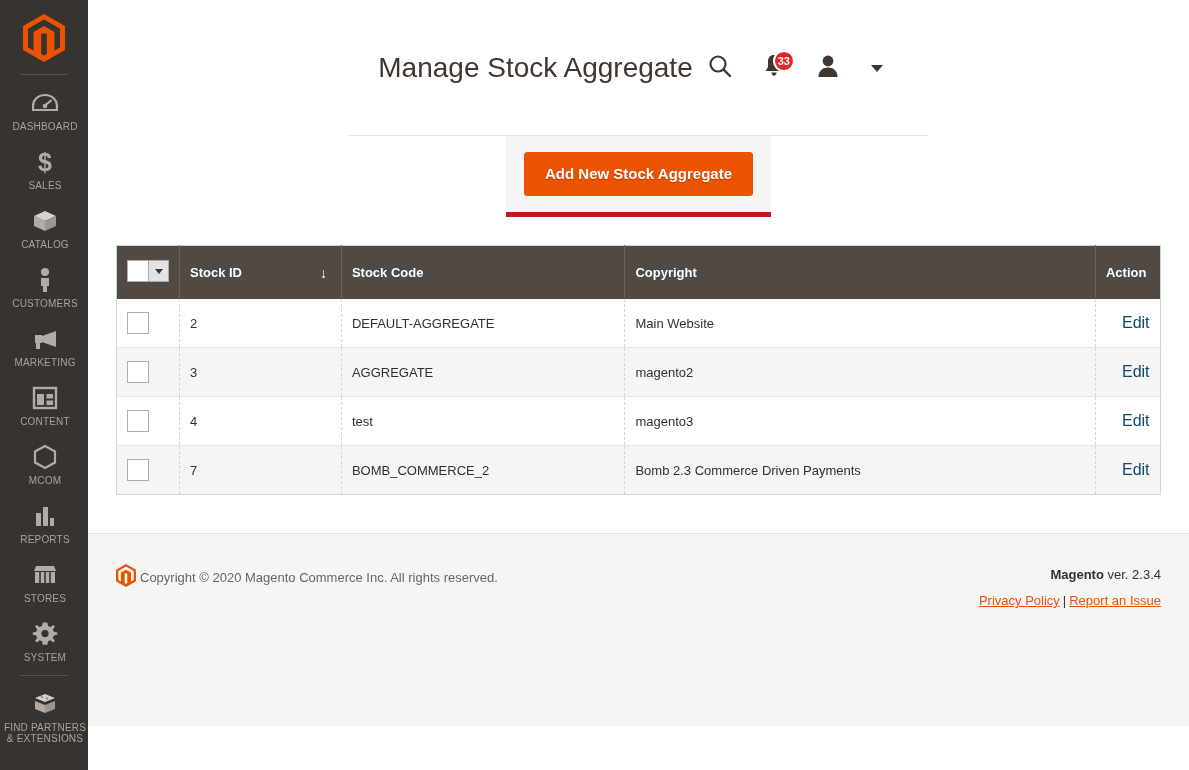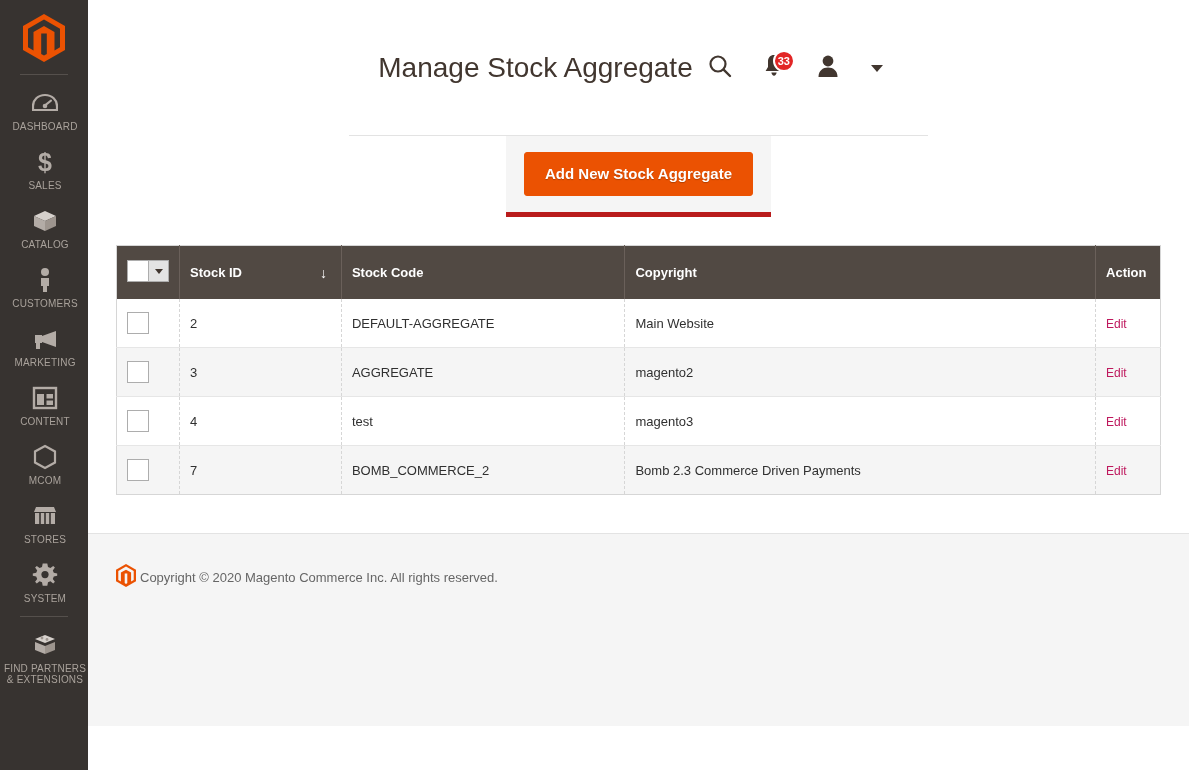--- a/index.html
+++ b/index.html
@@ -103,21 +103,21 @@
     border-right:1px dashed #d6d6d6;
     border-bottom:1px solid #e6e6e6;
     background:transparent;
   }
   table.grid tbody td:last-child { border-right:none; }
   table.grid tbody tr.odd td { background:#ffffff; }
   table.grid tbody tr.even td { background:#f5f5f5; }
   table.grid tbody tr:last-child td { border-bottom:none; }
   td.cell-check { padding-left:17px; }
   .cb { width:22px; height:22px; background:#ffffff; border:1px solid #adadad; display:inline-block; cursor:pointer; vertical-align:middle; }
-  a.edit-link { color:#be185d; font-size:12px; text-decoration:none; cursor:pointer; }
+  a.edit-link { color:#0c4a6e; font-size:16px; text-decoration:none; cursor:pointer;margin-left:16px; }
 
   
   .footer {
     position:absolute; left:0; right:0; bottom:0; top:533px;
     background:#f5f5f5; border-top:1px solid #e3e3e3;
     padding:30px 28px 0 28px;
     display:flex; align-items:flex-start; justify-content:space-between;
   }
   .copyright { display:flex; align-items:center; gap:4px; font-size:13px; color:#666666; }
   .footer-right { text-align:right; font-size:13px; color:#303030; line-height:22px; }
@@ -211,20 +211,30 @@
 
     <a class="sb-item">
       <span class="sb-icon">
         <svg width="24" height="26" viewBox="0 0 24 26">
           <path d="M12 2 L22 7.5 L22 18.5 L12 24 L2 18.5 L2 7.5 Z" fill="none" stroke="#b3aca6" stroke-width="2.2"></path>
         </svg>
       </span>
       <span class="sb-label">MCOM</span>
     </a>
 
+    <a class="sb-item">
+      <span class="sb-icon">
+        <svg width="24" height="24" viewBox="0 0 24 24">
+          <rect x="3" y="9" width="5" height="13" fill="#b3aca6"></rect>
+          <rect x="10" y="3" width="5" height="19" fill="#b3aca6"></rect>
+          <rect x="17" y="14" width="4" height="8" fill="#b3aca6"></rect>
+        </svg>
+      </span>
+      <span class="sb-label">Reports</span>
+    </a>
 
     <a class="sb-item">
       <span class="sb-icon">
         <svg width="26" height="22" viewBox="0 0 26 22">
           <path d="M2 7 L4 2 L22 2 L24 7 Z" fill="#b3aca6"></path>
           <rect x="3" y="8" width="20" height="11" fill="#b3aca6"></rect>
           <path d="M8 8 L8 19 M13 8 L13 19 M18 8 L18 19" stroke="#373330" stroke-width="1.6"></path>
         </svg>
       </span>
       <span class="sb-label">Stores</span>
@@ -396,16 +406,24 @@
         <span>
           <svg width="20" height="23" viewBox="0 0 20 23">
             <path d="M10 0 L20 5.7 L20 17.2 L10 23 L0 17.2 L0 5.7 Z" fill="#eb5202"></path>
             <path d="M10 2.6 L17.7 7 L17.7 16 L15.1 17.5 L15.1 8.6 L10 5.7 L4.9 8.6 L4.9 17.5 L2.3 16 L2.3 7 Z" fill="#f5f5f5"></path>
             <path d="M8.7 9.4 L11.3 9.4 L11.3 19.1 L10 19.9 L8.7 19.1 Z" fill="#f5f5f5"></path>
           </svg>
         </span>
         <span>Copyright © 2020 Magento Commerce Inc. All rights reserved.</span>
       </div>
 
+      <div class="footer-right">
+        <div>
+          <span class="ver-strong">Magento</span><span> ver. 2.3.4</span>
+        </div>
+        <div class="footer-links">
+          <a>Privacy Policy</a><span class="sep">|</span><a>Report an Issue</a>
+        </div>
+      </div>
     </div>
 
   </div>
 </div>
 
 </body></html>

